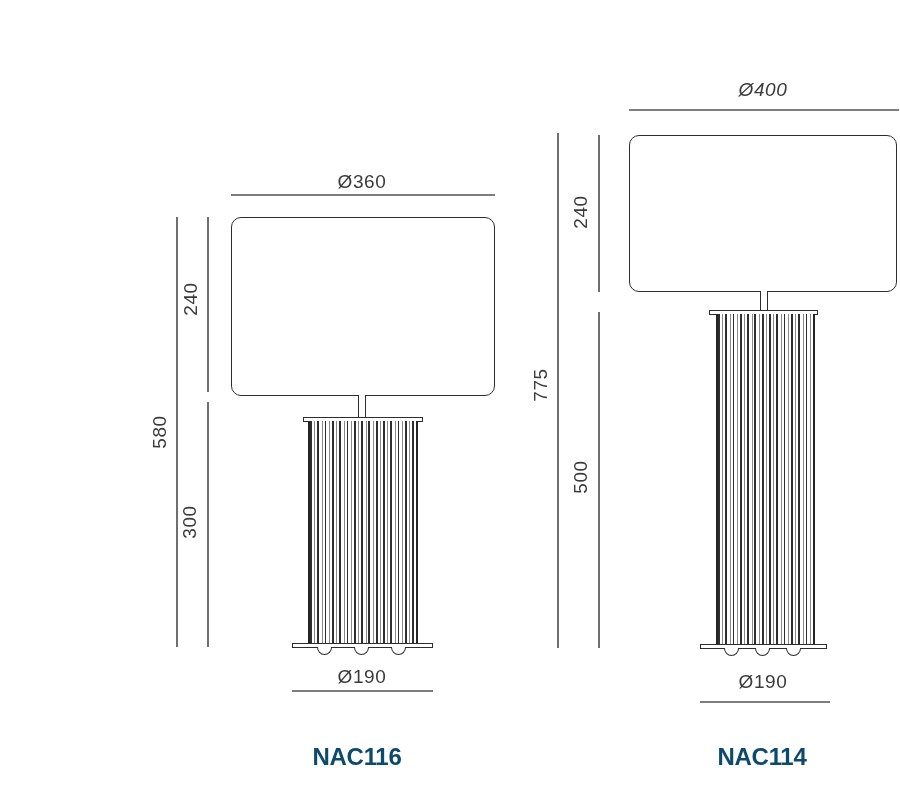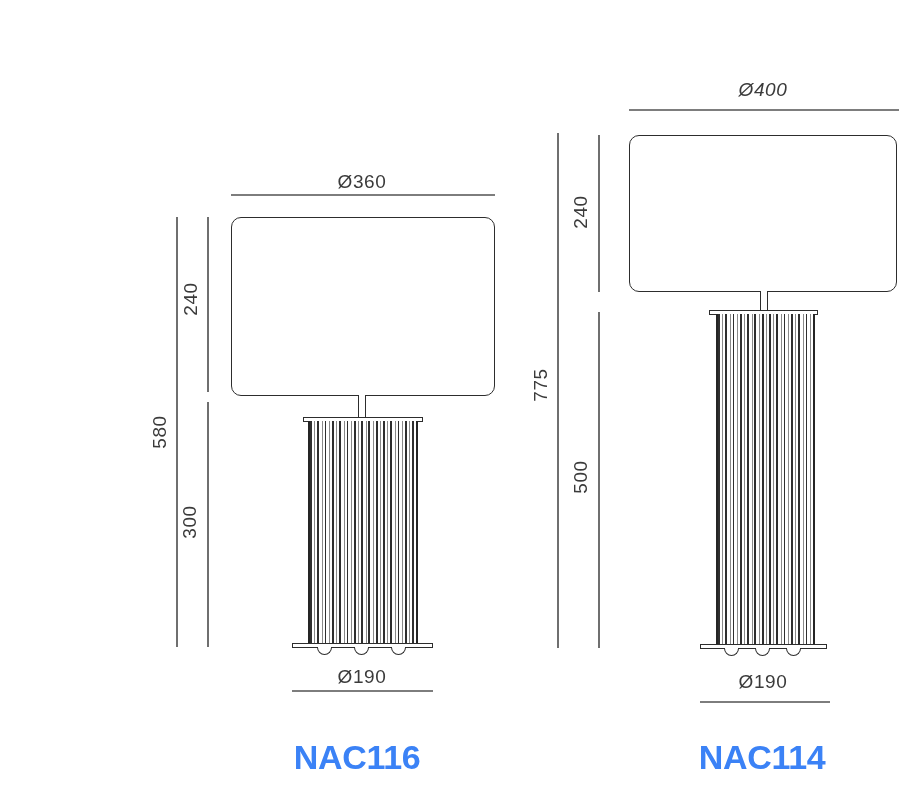--- a/index.html
+++ b/index.html
@@ -73,24 +73,24 @@
     height: 8px;
     background: #ffffff;
     border: 1.5px solid #2d2d2d;
     border-top: none;
     border-radius: 0 0 8px 8px;
     box-sizing: border-box;
   }
   .model-label {
     position: absolute;
     transform: translate(-50%, -50%);
-    font-size: 34px;
+    font-size: 24px;
     font-weight: 700;
     letter-spacing: -0.3px;
-    color: #3b82f6;
+    color: #0c4a6e;
     white-space: nowrap;
   }
 </style>
 </head>
 <body>
 
 <div class="canvas">
 
   <div>
 

